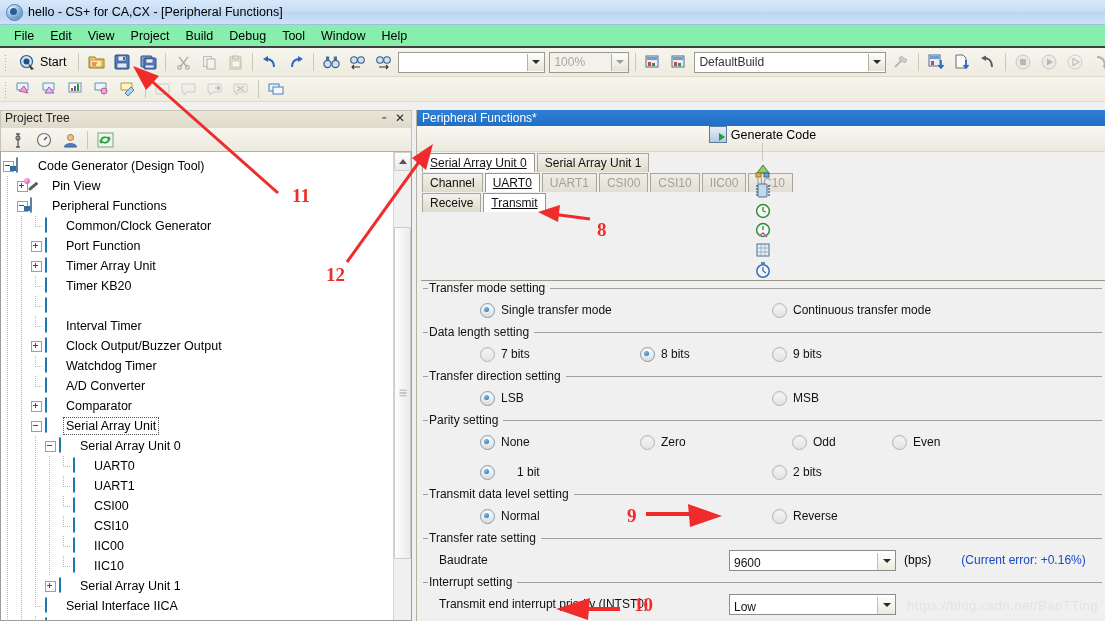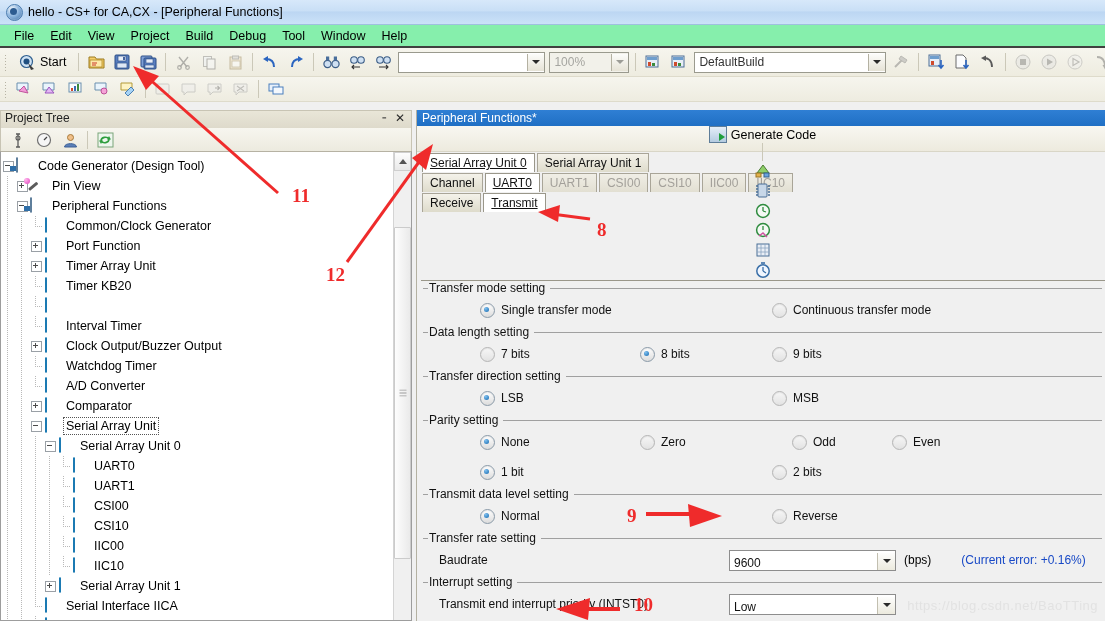--- a/index.html
+++ b/index.html
@@ -1018,21 +1018,21 @@
                 <span class="lblt">Odd</span>
               </span>
               <span class="opt" style="position: absolute; left: 430px;">
                 <span class="radio"></span>
                 <span class="lblt">Even</span>
               </span>
             </div>
           </div>
           <div class="group">
             <div class="grow" style="padding-left: 0px; position: relative;">
-              <span class="opt" style="position: absolute; left: 18px;">
+              <span class="opt" style="position: absolute; left: 18px; gap: 16px;">
                 <span class="radio on"></span>
                 <span class="lblt">1 bit</span>
               </span>
               <span class="opt" style="position: absolute; left: 310px; text-align: center;">
                 <span class="radio"></span>
                 <span class="lblt">2 bits</span>
               </span>
             </div>
           </div>
           <div class="group">

